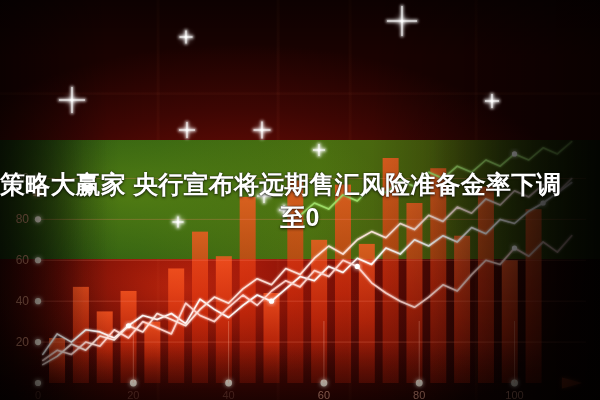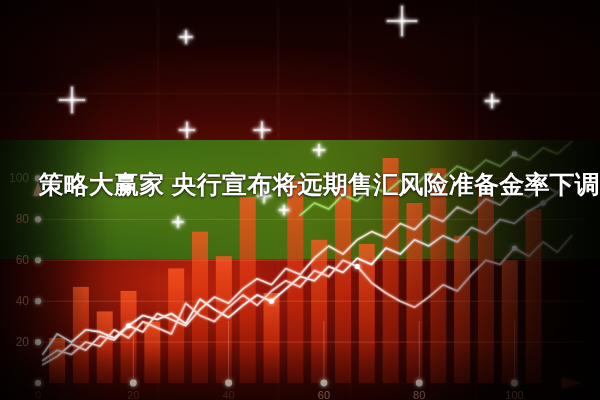--- a/index.html
+++ b/index.html
@@ -60,21 +60,21 @@
   .spark i.c{width:3px;height:3px;border-radius:50%;box-shadow:0 0 6px 2px rgba(255,255,255,.9);}
 
   
   #headline{
     position:absolute;left:0;right:0;top:168px;
     text-align:center;color:#ffffff;
     font-size:25px;font-weight:bold;line-height:33px;letter-spacing:.2px;
     text-shadow:0 1px 3px rgba(0,0,0,.75),0 0 1px rgba(0,0,0,.9);
     white-space:nowrap;
   }
-  #headline .l1{display:block;padding-left:12px;text-align:right;}
+  #headline .l1{display:block;text-align:left;}
   #headline .l2{display:block;text-align:center;}
 </style>
 </head>
 <body>
 
 <div id="stage">
 
   <div class="layer" id="bg-base"></div>
   <div class="layer" id="bg-glow"></div>
   <div class="layer" id="bg-streaks"></div>
@@ -251,15 +251,16 @@
       </div>
       <div class="spark" style="left: 279px; top: 205px; width: 10px; height: 10px;">
         <i class="h" style="width: 10px;"></i>
         <i class="v" style="height: 10px;"></i>
         <i class="c"></i>
       </div>
     </div>
 
   <div id="headline">
     <span class="l1">策略大赢家 央行宣布将远期售汇风险准备金率下调</span>
+    <span class="l2">至0</span>
   </div>
 
 </div>
 
 </body></html>

